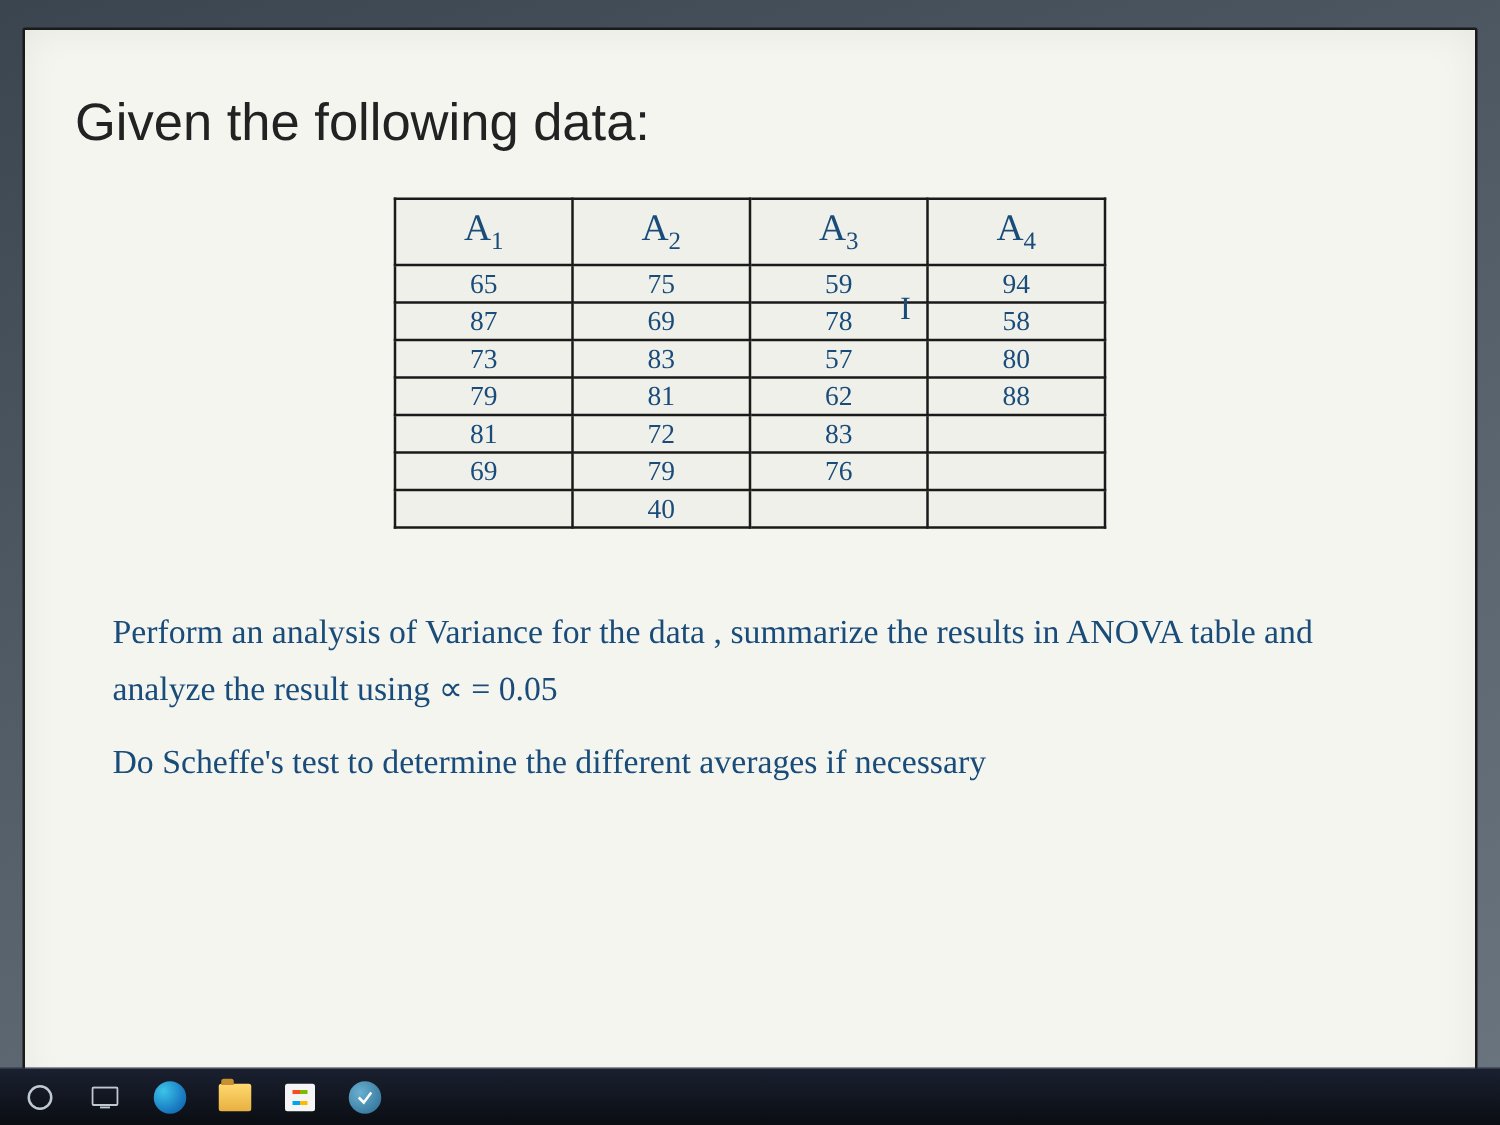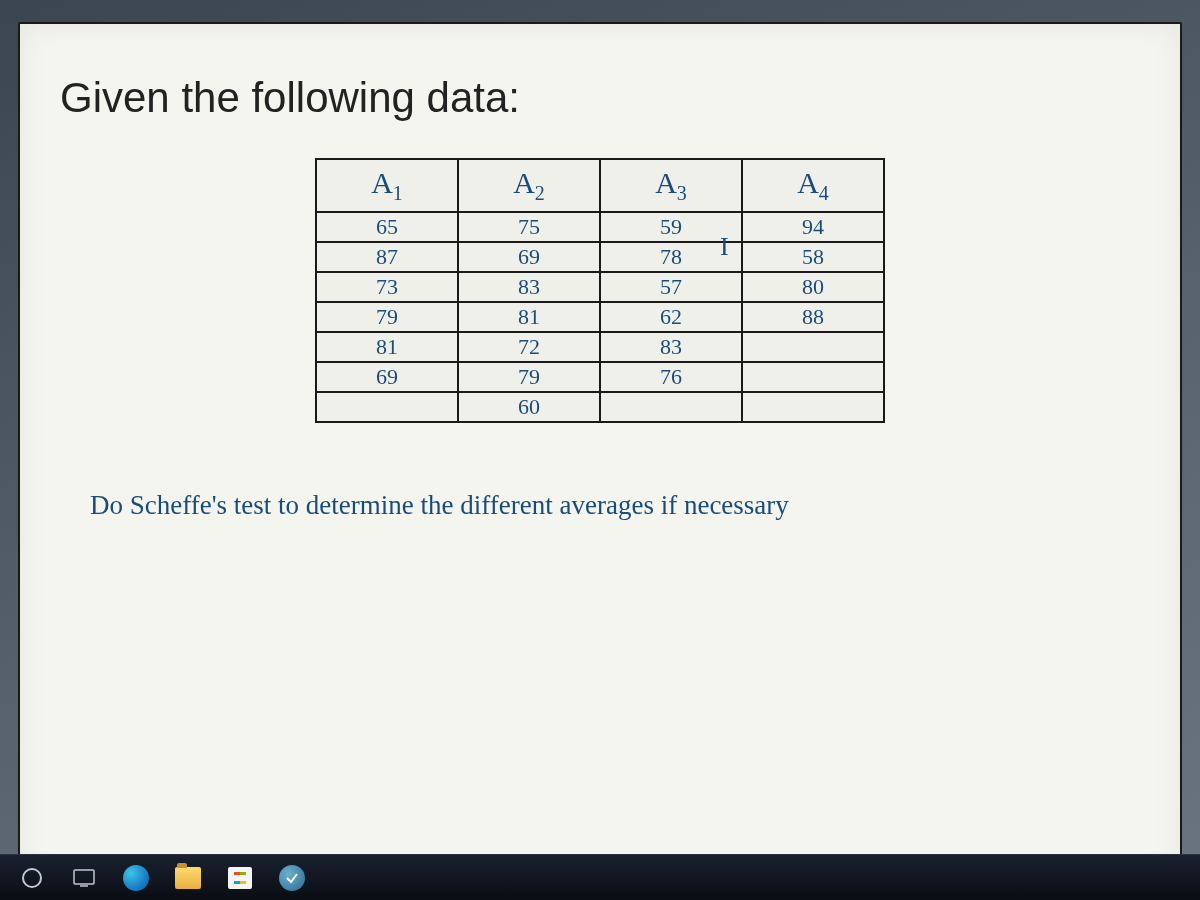--- a/index.html
+++ b/index.html
@@ -210,27 +210,28 @@
         <td></td>
       </tr>
       <tr>
         <td>69</td>
         <td>79</td>
         <td>76</td>
         <td></td>
       </tr>
       <tr>
         <td></td>
-        <td>60</td>
+        <td>40</td>
         <td></td>
         <td></td>
       </tr>
     </tbody>
   </table>
 
+  <p class="body-text">Perform an analysis of Variance for the data , summarize the results in ANOVA table and analyze the result using ∝ = 0.05</p>
   <p class="body-text">Do Scheffe's test to determine the different averages if necessary</p>
 
   <span class="cursor-mark">I</span>
 </div>
 
 <div class="taskbar">
   <div class="taskbar-item">
     <span class="start-circle"></span>
   </div>
   <div class="taskbar-item">

